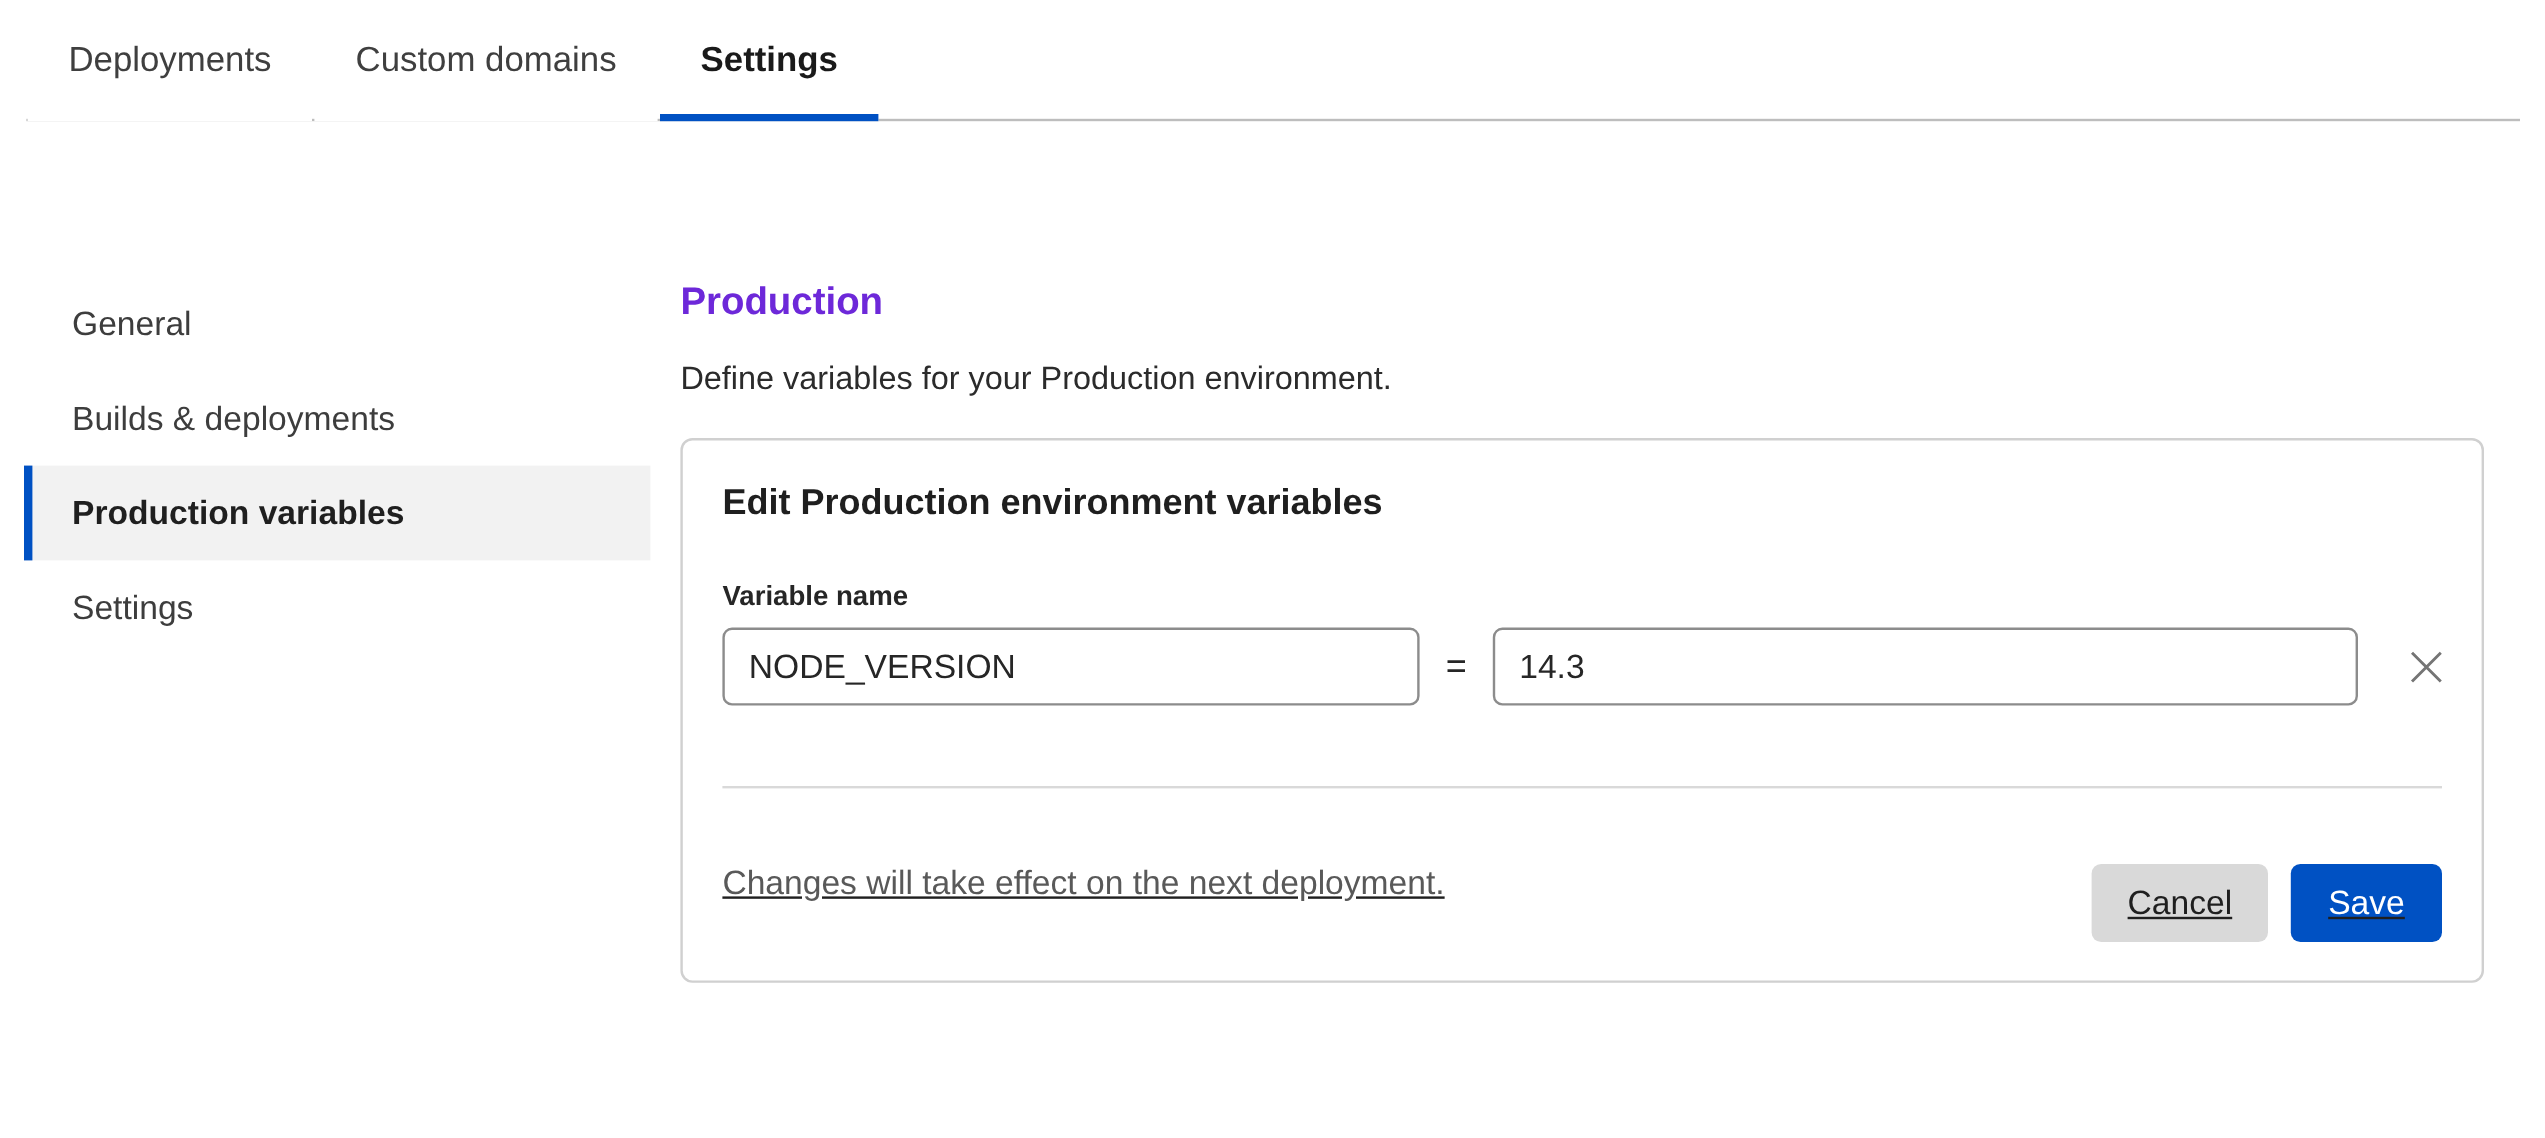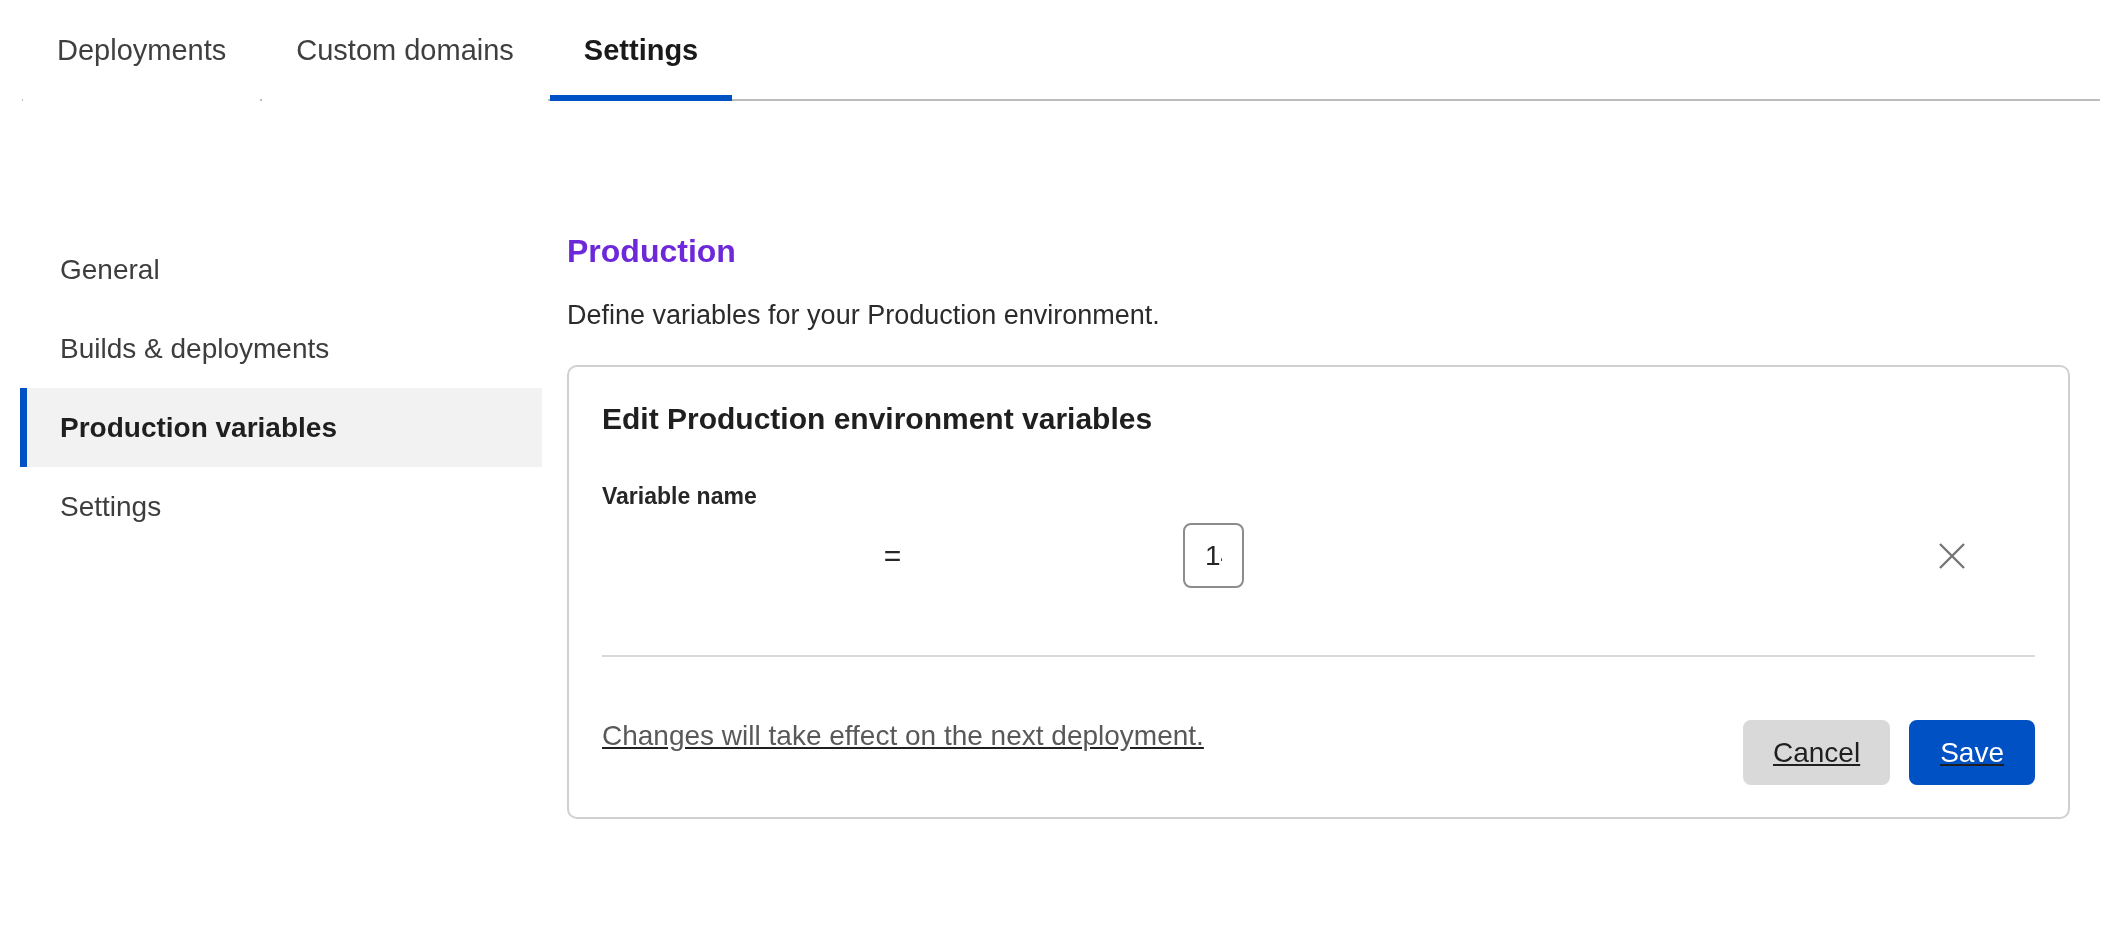--- a/index.html
+++ b/index.html
@@ -113,20 +113,21 @@
   <section class="card">
     <h2 class="card-heading">Edit Production environment variables</h2>
 
     <div class="var-grid labels-row">
       <span class="field-label">Variable name</span>
       <span></span>
       <span></span>
     </div>
 
     <div class="var-grid">
+      <input class="env-input" type="text" value="NODE_VERSION" style="">
       <span class="equals">=</span>
       <input class="env-input" type="text" value="14.3" style="">
       <button class="remove-btn">
         <span style="display:flex">
           <svg width="40" height="40" viewBox="0 0 40 40">
             <path d="M8 8 L32 32 M32 8 L8 32" stroke="#757575" stroke-width="2.4" fill="none"></path>
           </svg>
         </span>
       </button>
     </div>

